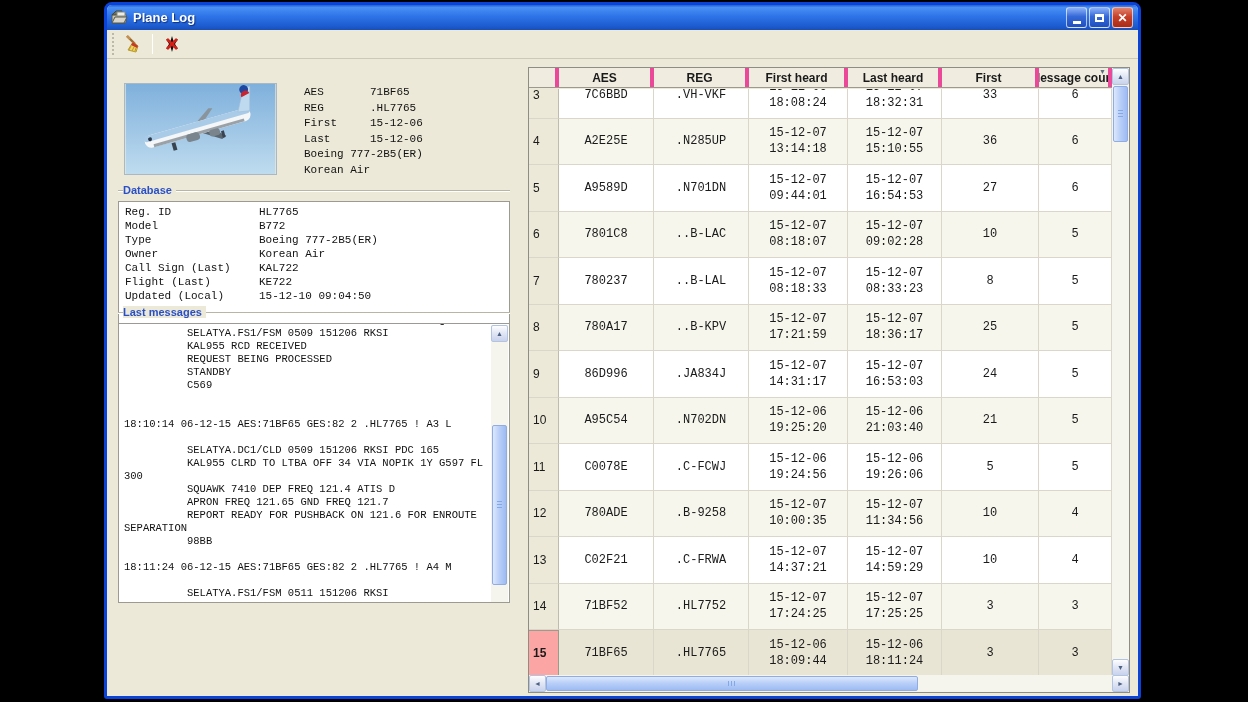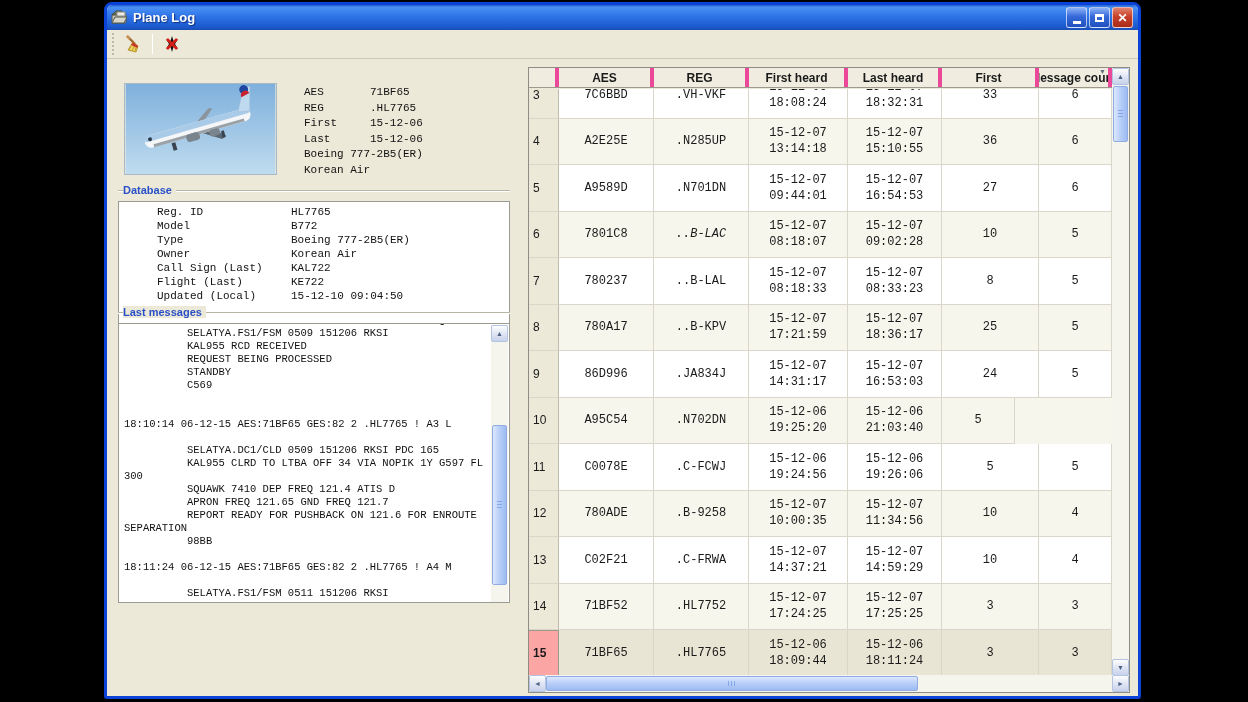--- a/index.html
+++ b/index.html
@@ -154,21 +154,21 @@
 
     <pre id="plane-info" class="mono">AES       71BF65
 REG       .HL7765
 First     15-12-06
 Last      15-12-06
 Boeing 777-2B5(ER)
 Korean Air</pre>
 
     <span class="groupbox-label" style="left:16px;top:125px;">Database</span>
     <div class="group-line" style="left:11px;top:131px;width:392px;"></div>
-    <div class="panel" style="left:11px;top:142px;width:392px;height:132px;padding-left:32px;">
+    <div class="panel" style="left:11px;top:142px;width:392px;height:132px;">
       <div id="db-fields" class="mono">
           <div class="db-row">
             <span class="db-label">Reg. ID</span>
             <span>HL7765</span>
           </div>
           <div class="db-row">
             <span class="db-label">Model</span>
             <span>B772</span>
           </div>
           <div class="db-row">
@@ -271,21 +271,21 @@
             <div class="tcell " style="width: 99px;">15-12-07
 09:44:01</div>
             <div class="tcell " style="width: 94px;">15-12-07
 16:54:53</div>
             <div class="tcell " style="width: 97px;">27</div>
             <div class="tcell " style="width: 73px;">6</div>
           </div>
           <div class="trow even">
             <div class="tcell rnum" style="width: 30px;">6</div>
             <div class="tcell " style="width: 95px;">7801C8</div>
-            <div class="tcell " style="width: 95px; font-style: italic;">..B-LAC</div>
+            <div class="tcell " style="width: 95px;">..B-LAC</div>
             <div class="tcell " style="width: 99px;">15-12-07
 08:18:07</div>
             <div class="tcell " style="width: 94px;">15-12-07
 09:02:28</div>
             <div class="tcell " style="width: 97px;">10</div>
             <div class="tcell " style="width: 73px;">5</div>
           </div>
           <div class="trow odd">
             <div class="tcell rnum" style="width: 30px;">7</div>
             <div class="tcell " style="width: 95px;">780237</div>
@@ -320,20 +320,21 @@
             <div class="tcell " style="width: 73px;">5</div>
           </div>
           <div class="trow even">
             <div class="tcell rnum" style="width: 30px;">10</div>
             <div class="tcell " style="width: 95px;">A95C54</div>
             <div class="tcell " style="width: 95px;">.N702DN</div>
             <div class="tcell " style="width: 99px;">15-12-06
 19:25:20</div>
             <div class="tcell " style="width: 94px;">15-12-06
 21:03:40</div>
+            <div class="tcell " style="width: 97px;">21</div>
             <div class="tcell " style="width: 73px;">5</div>
           </div>
           <div class="trow odd">
             <div class="tcell rnum" style="width: 30px;">11</div>
             <div class="tcell " style="width: 95px;">C0078E</div>
             <div class="tcell " style="width: 95px;">.C-FCWJ</div>
             <div class="tcell " style="width: 99px;">15-12-06
 19:24:56</div>
             <div class="tcell " style="width: 94px;">15-12-06
 19:26:06</div>

